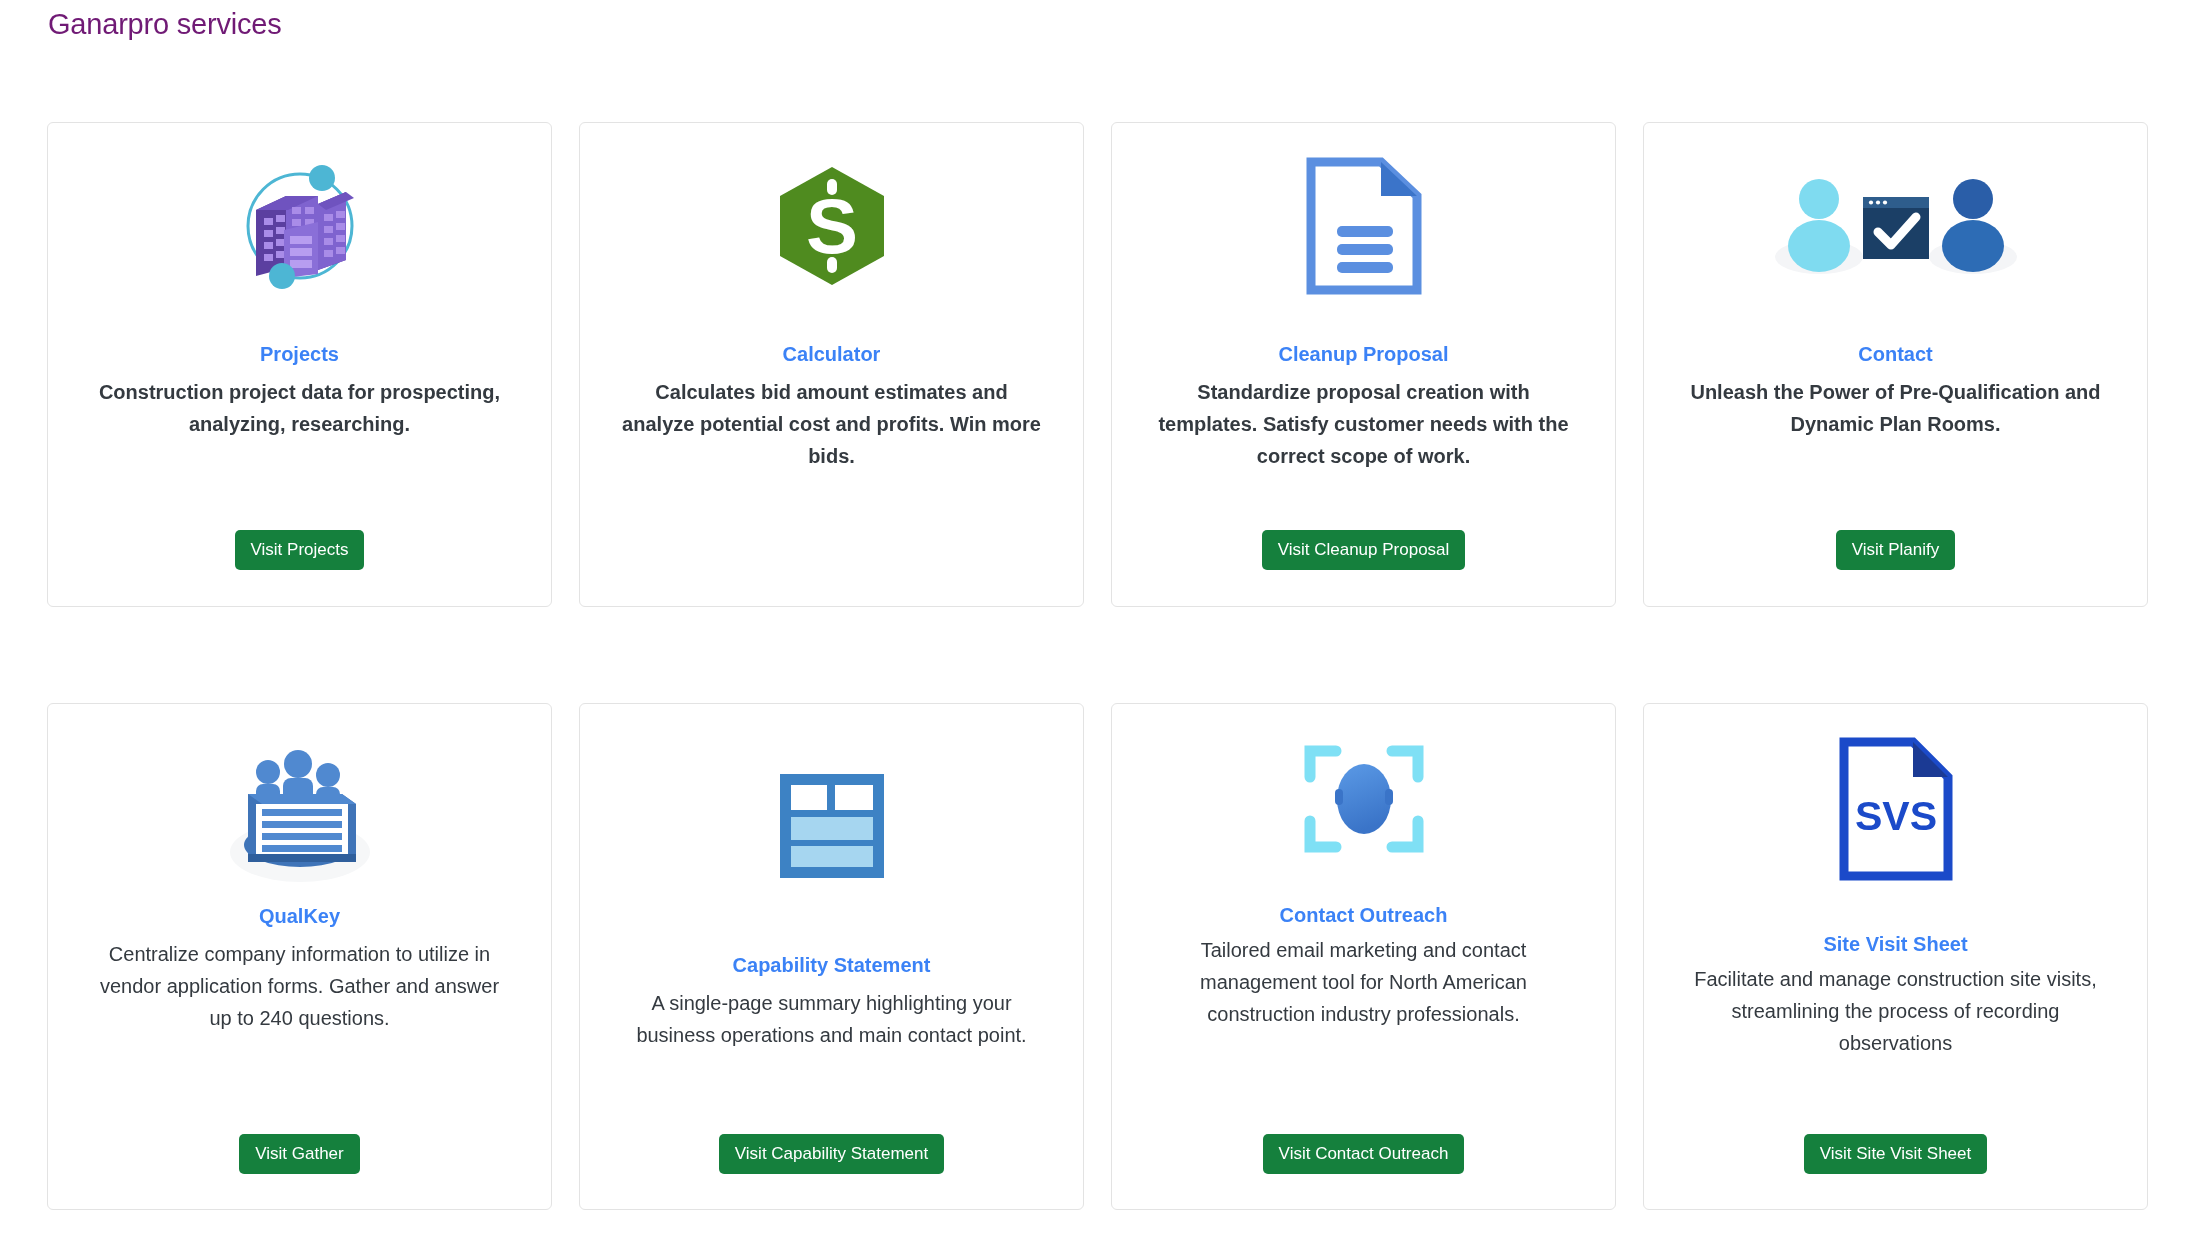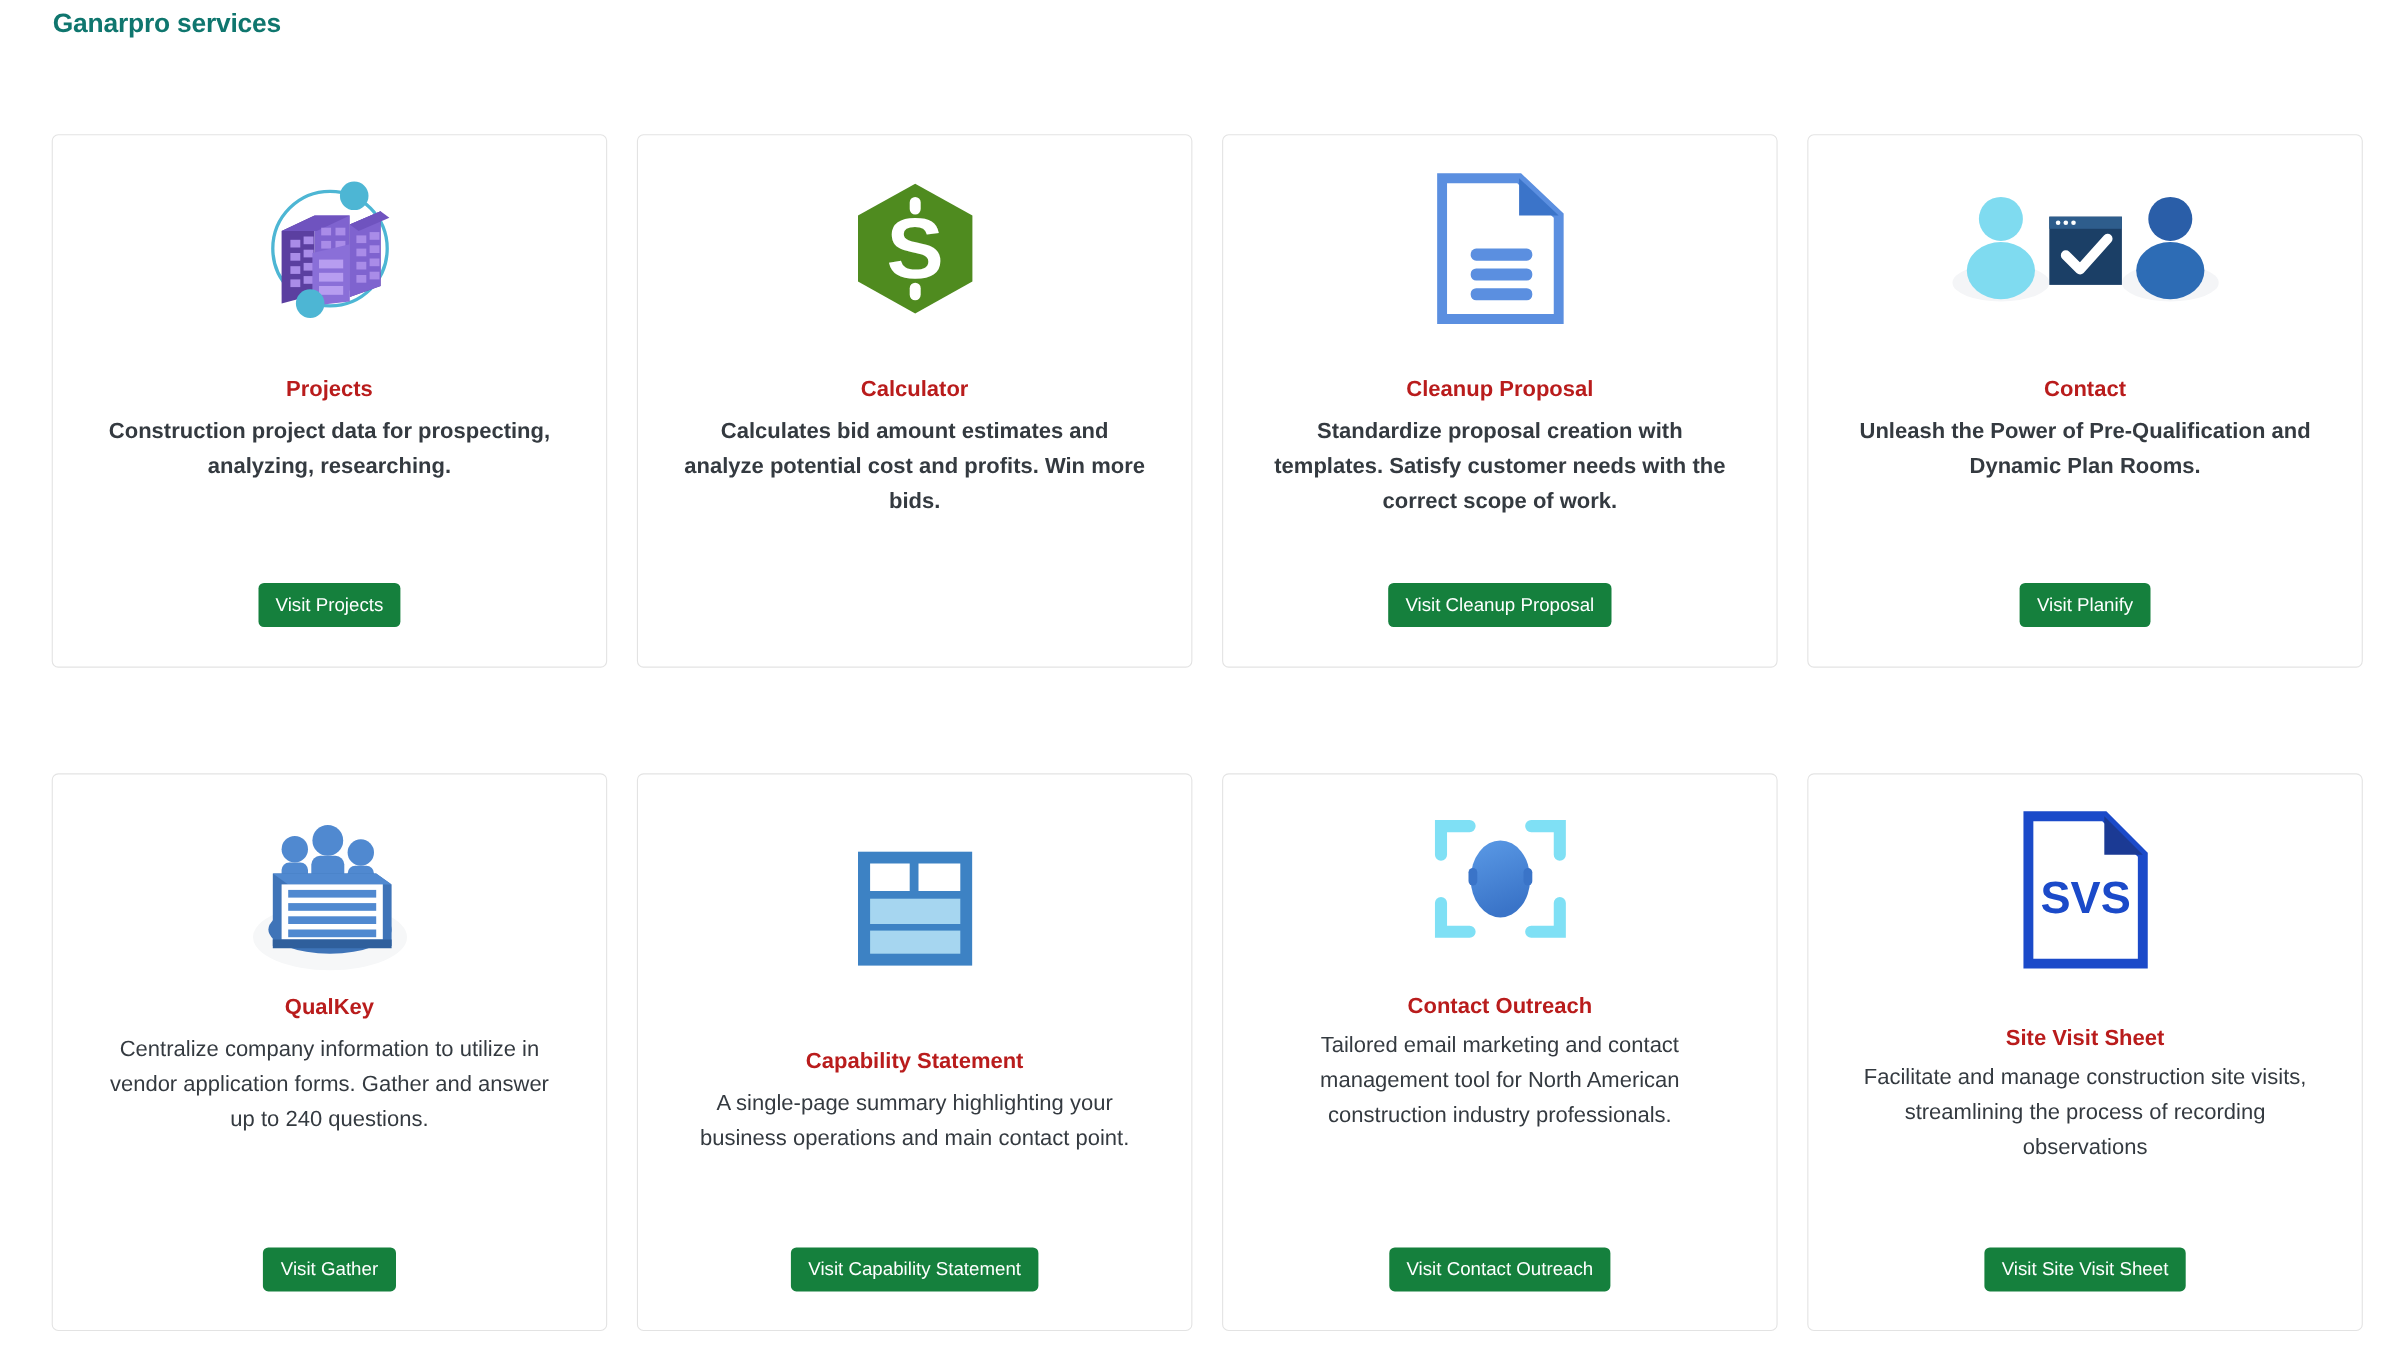--- a/index.html
+++ b/index.html
@@ -9,23 +9,23 @@
     width: 2188px; height: 1236px;
     background: #ffffff;
     font-family: "Liberation Sans", "DejaVu Sans", sans-serif;
     -webkit-font-smoothing: antialiased;
   }
   .page { width: 2188px; height: 1236px; position: relative; overflow: hidden; background:#fff; }
 
   .page-title {
     position: absolute;
     left: 48px; top: 8px;
-    font-size: 24px;
-    font-weight: bold;
-    color: #0f766e;
+    font-size: 29px;
+    font-weight: normal;
+    color: #701a75;
     letter-spacing: -0.2px;
   }
 
   .grid {
     position: absolute;
     left: 47px; top: 122px;
     width: 2089px;
     display: grid;
     grid-template-columns: repeat(4, 505px);
     grid-template-rows: 485px 507px;
@@ -46,21 +46,21 @@
 
   .icon-wrap {
     width: 100%;
     display: flex;
     align-items: center;
     justify-content: center;
   }
   .card-title {
     font-size: 20px;
     font-weight: bold;
-    color: #b91c1c;
+    color: #3b82f6;
     text-align: left;
     line-height: 26px;
   }
   .card-desc {
     font-size: 20px;
     color: #343a40;
     text-align: center;
     line-height: 32px;
     max-width: 420px;
   }

